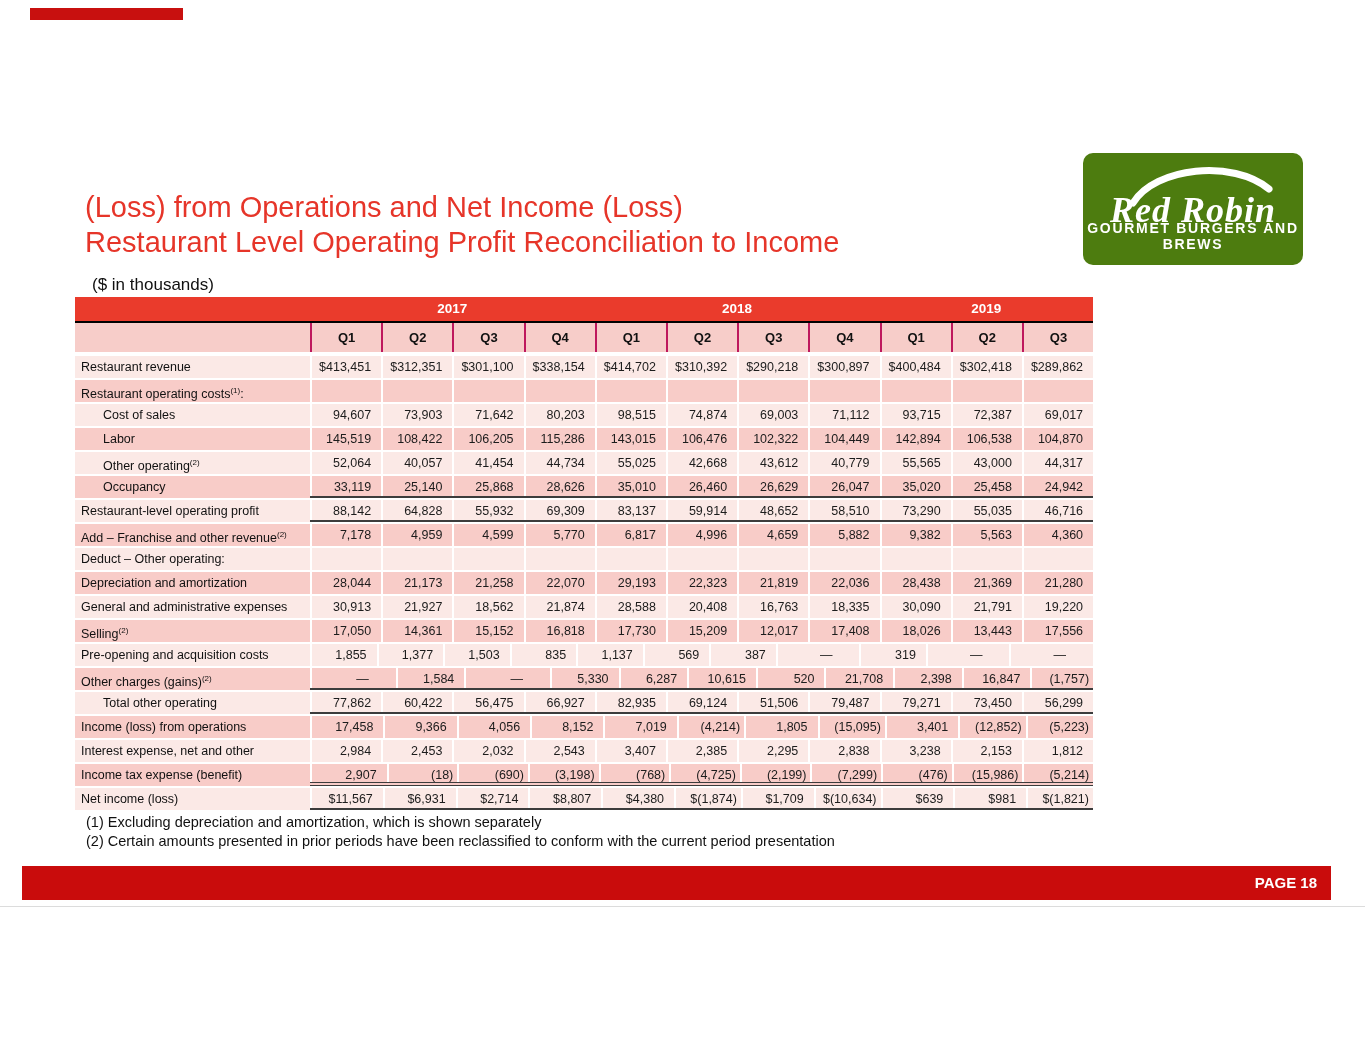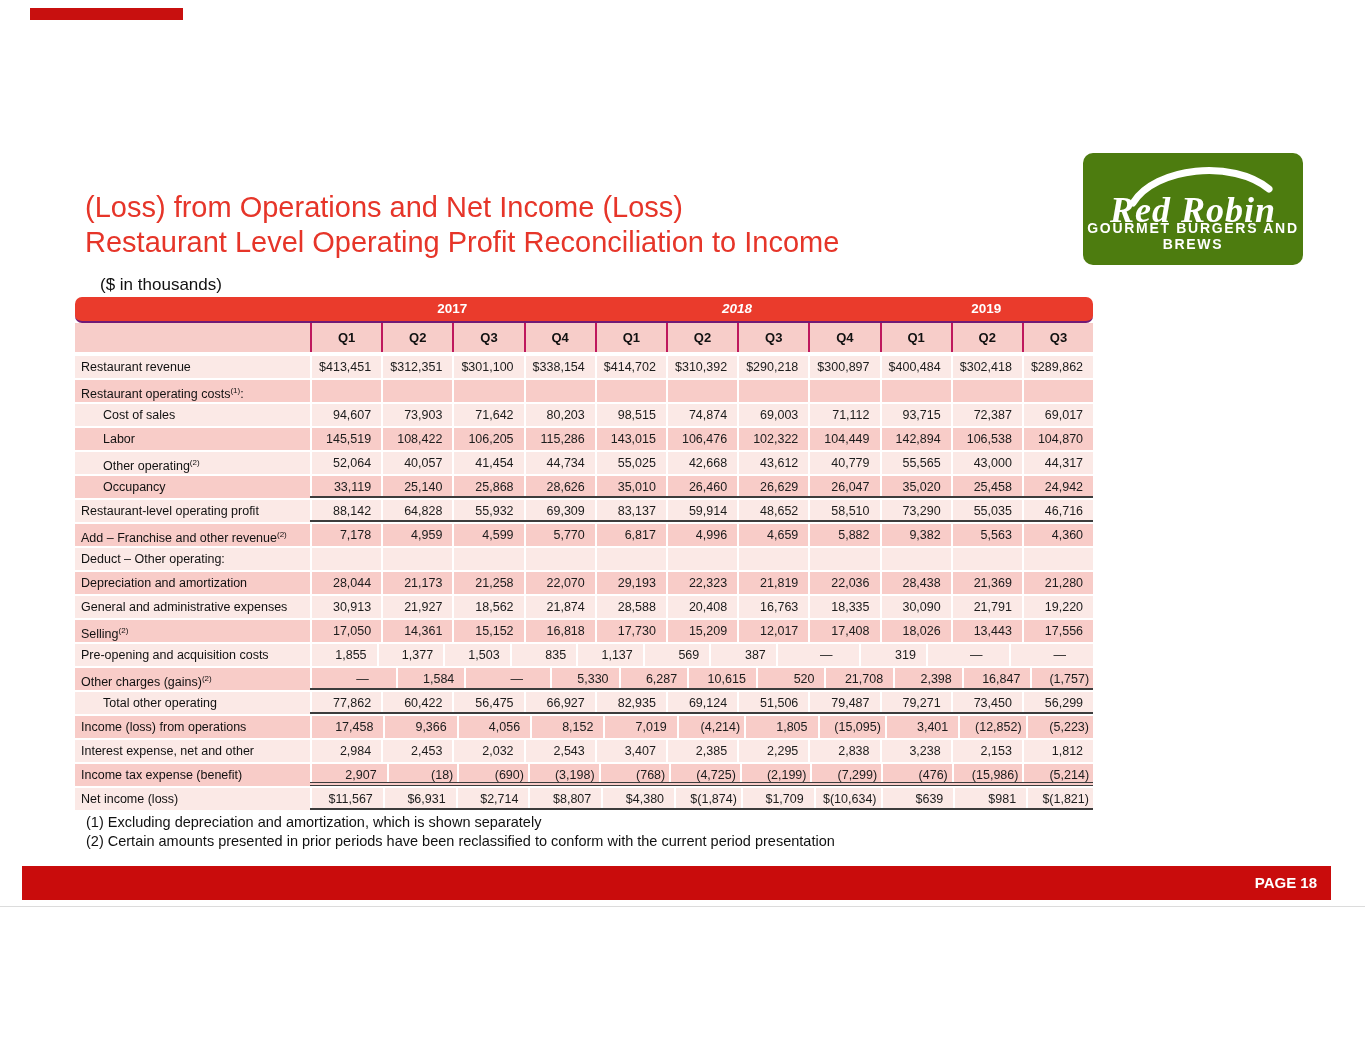--- a/index.html
+++ b/index.html
@@ -2,34 +2,34 @@
 <html><head>
 <meta charset="utf-8">
 <style>
   html,body{margin:0;padding:0;background:#fff;}
   .canvas{position:relative;width:1365px;height:1055px;background:#ffffff;
           font-family:"Liberation Sans",sans-serif;overflow:hidden;}
 
   .topbar{position:absolute;left:30px;top:8px;width:153px;height:12px;background:#c8100f;}
 
   .title{position:absolute;left:85px;top:190px;font-size:29px;line-height:35px;color:#e63529;}
-  .units{position:absolute;left:100px;top:275px;font-size:17px;color:#111;}
+  .units{position:absolute;left:92px;top:275px;font-size:17px;color:#111;}
 
   
   .logo{position:absolute;left:1083px;top:153px;width:220px;height:112px;background:#4d7c0f;
         border-radius:10px;text-align:center;}
   .logo svg{position:absolute;left:0;top:4px;}
   .brand{position:absolute;top:36px;left:0;width:100%;font-family:"Liberation Serif",serif;
          font-style:italic;font-weight:bold;font-size:36px;color:#fff;letter-spacing:1px;}
   .tagline{position:absolute;bottom:13px;left:0;width:100%;font-size:14px;letter-spacing:1.7px;
            color:#fff;font-weight:bold;}
 
   
   .ftable{position:absolute;left:75px;top:297px;width:1018px;}
-  .yband{display:flex;height:24px;background:#ea3b2c;border-bottom:2px solid #701a75;border-radius:7px;}
+  .yband{display:flex;height:24px;background:#ea3b2c;border-bottom:2px solid #000000;}
   .yspacer{width:235px;}
   .ycell{color:#fff;font-weight:bold;font-size:13.5px;text-align:center;line-height:24px;}
   .qband{display:flex;height:29px;background:#f7cdc9;border-bottom:4px solid #fff;}
   .qspacer{width:235px;}
   .qcell{flex:1;text-align:center;font-weight:bold;font-size:13px;line-height:29px;
          border-left:2px solid #be185d;color:#111;}
   .trow{display:flex;height:24px;box-sizing:border-box;border-bottom:2px solid #fff;}
   .trow.light{background:#fbe9e6;}
   .trow.dark{background:#f8ccc8;}
   .lcell{width:235px;font-size:12.5px;line-height:22px;padding-left:6px;color:#111;
@@ -70,21 +70,21 @@
       <path d="M50 46 C 72 10, 150 2, 186 32" stroke="#ffffff" stroke-width="7" fill="none" stroke-linecap="round"></path>
     </svg>
     <div class="brand">Red Robin</div>
     <div class="tagline">GOURMET BURGERS AND BREWS</div>
   </div>
 
   <div class="ftable">
       <div class="yband">
         <div class="yspacer"></div>
         <div class="ycell" style="flex: 4 1 0%;">2017</div>
-        <div class="ycell" style="flex: 4 1 0%; font-style: italic;">2018</div>
+        <div class="ycell" style="flex: 4 1 0%;">2018</div>
         <div class="ycell" style="flex: 3 1 0%;">2019</div>
       </div>
       <div class="qband">
         <div class="qspacer"></div>
         <div class="qcell">Q1</div>
         <div class="qcell">Q2</div>
         <div class="qcell">Q3</div>
         <div class="qcell">Q4</div>
         <div class="qcell">Q1</div>
         <div class="qcell">Q2</div>

